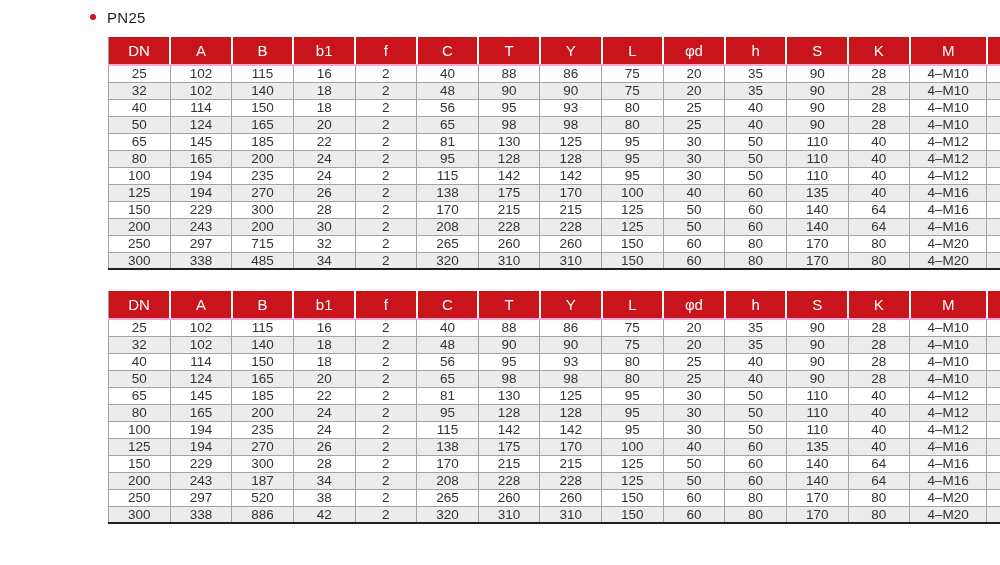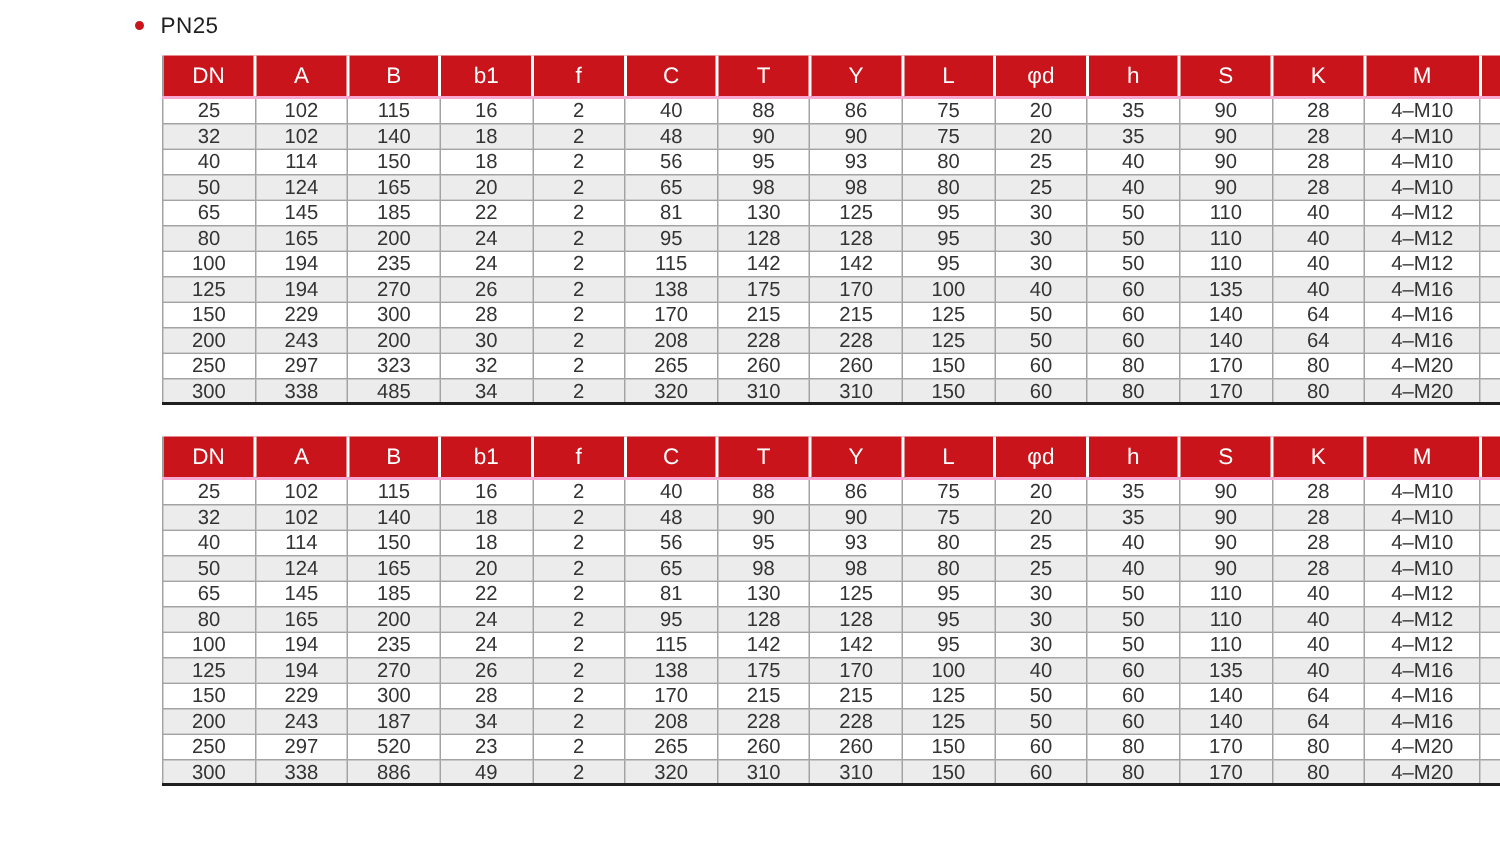--- a/index.html
+++ b/index.html
@@ -282,21 +282,21 @@
             <td>50</td>
             <td>60</td>
             <td>140</td>
             <td>64</td>
             <td>4–M16</td>
             <td>14</td>
           </tr>
           <tr>
             <td>250</td>
             <td>297</td>
-            <td>323</td>
+            <td>715</td>
             <td>32</td>
             <td>2</td>
             <td>265</td>
             <td>260</td>
             <td>260</td>
             <td>150</td>
             <td>60</td>
             <td>80</td>
             <td>170</td>
             <td>80</td>
@@ -530,38 +530,38 @@
             <td>60</td>
             <td>140</td>
             <td>64</td>
             <td>4–M16</td>
             <td>14</td>
           </tr>
           <tr>
             <td>250</td>
             <td>297</td>
             <td>520</td>
-            <td>23</td>
+            <td>38</td>
             <td>2</td>
             <td>265</td>
             <td>260</td>
             <td>260</td>
             <td>150</td>
             <td>60</td>
             <td>80</td>
             <td>170</td>
             <td>80</td>
             <td>4–M20</td>
             <td>18</td>
           </tr>
           <tr>
             <td>300</td>
             <td>338</td>
             <td>886</td>
-            <td>49</td>
+            <td>42</td>
             <td>2</td>
             <td>320</td>
             <td>310</td>
             <td>310</td>
             <td>150</td>
             <td>60</td>
             <td>80</td>
             <td>170</td>
             <td>80</td>
             <td>4–M20</td>

